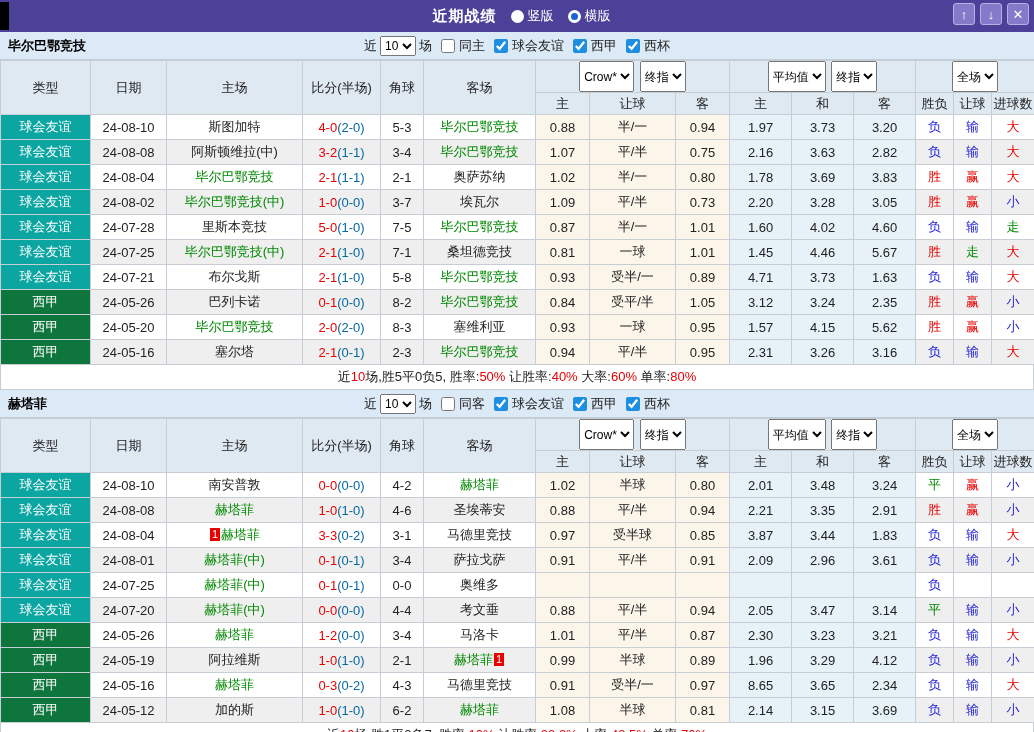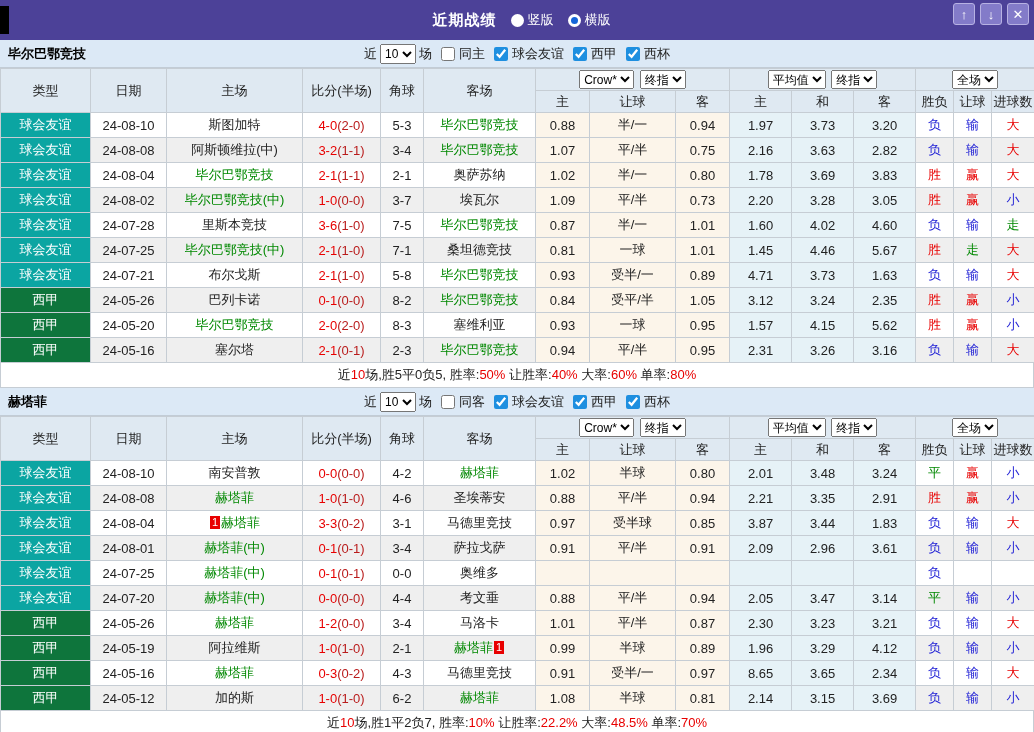--- a/index.html
+++ b/index.html
@@ -1,21 +1,21 @@
 <!DOCTYPE html>
 <html><head>
 <meta charset="utf-8">
 <style>
   html,body{margin:0;padding:0}
   body{width:1034px;height:732px;overflow:hidden;background:#fff;color:#222;
        font-family:"Liberation Sans","DejaVu Sans",sans-serif;font-size:13px}
   *{box-sizing:border-box}
 
   
-  .titlebar{height:40px;background:#4c4198;display:flex;align-items:center;position:relative;color:#fff}
+  .titlebar{height:32px;background:#4c4198;display:flex;align-items:center;position:relative;color:#fff}
   .tb-left-edge{width:9px;height:28px;background:#000}
   .tb-center{flex:1;display:flex;align-items:center;justify-content:center;gap:14px}
   .tb-title{font-weight:bold;font-size:15px;letter-spacing:1px}
   .tb-radio{display:inline-flex;align-items:center;gap:4px;font-size:13px;cursor:pointer}
   .r-dot{width:13px;height:13px;border-radius:50%;background:#fff;display:inline-block}
   .r-sel{width:13px;height:13px;border-radius:50%;background:#fff;display:inline-flex;align-items:center;justify-content:center}
   .r-sel i{width:7px;height:7px;border-radius:50%;background:#1565d8;display:block}
   .tb-btns{position:absolute;right:5px;top:3px;display:flex;gap:5px}
   .tb-btn{width:22px;height:22px;background:#837bc9;border:1px solid #b7b1e3;border-radius:3px;
           color:#fff;font-size:13px;font-weight:bold;display:flex;align-items:center;justify-content:center;cursor:pointer}
@@ -25,32 +25,32 @@
               border-bottom:1px solid #c2ccd6;font-size:13px}
   .team-name{position:absolute;left:8px;font-weight:bold;color:#000}
   .filter-center{margin:0 auto;display:flex;align-items:center;gap:3px}
   .filter-center select{height:20px;font-size:12px;font-family:inherit}
   .filter-center input[type=checkbox]{width:14px;height:14px;accent-color:#1e8fe0;margin:0 1px 0 6px;vertical-align:middle}
 
   
   table{border-collapse:collapse;table-layout:fixed;width:1034px}
   th,td{border:1px solid #c6cdd4;text-align:center;white-space:nowrap;overflow:hidden;padding:0}
   thead th{background:#dfe9f2;font-weight:normal;height:22px;font-size:13px}
-  thead select{height:19px;font-size:12px;font-family:inherit;margin:0 1px}
+  thead select{height:31px;font-size:12px;font-family:inherit;margin:0 1px}
   tbody td{height:25px;font-size:13px}
   tr.alt td{background:#efefef}
   td.col-odds{background:#fcf5ea !important}
   td.col-avg{background:#e6f2f7 !important}
   td.cell-type{color:#fff}
   td.cell-type.f{background:#0ba5a2}
   td.cell-type.l{background:#0e753c}
   .t-green{color:#008800}
   .t-red{color:#e80000}
   .t-blue{color:#2323d6}
-  .half{color:#b91c1c}
+  .half{color:#0369a1}
   .badge{display:inline-block;background:#e80000;color:#fff;font-size:11px;line-height:13px;
          padding:0 2px;margin:0 1px;vertical-align:1px}
   .summary{height:25px;line-height:24px;text-align:center;border:1px solid #c6cdd4;border-top:none;
            font-size:13px;color:#222}
 </style>
 </head>
 <body>
 
 <div class="titlebar">
   <div class="tb-left-edge"></div>
@@ -207,21 +207,21 @@
         <td class="col-avg">3.28</td>
         <td class="col-avg">3.05</td>
         <td class="t-red">胜</td>
         <td class="t-red">赢</td>
         <td class="t-blue">小</td>
       </tr>
       <tr>
         <td class="cell-type f">球会友谊</td>
         <td>24-07-28</td>
         <td><span>里斯本竞技</span></td>
-        <td><span class="t-red">3-6</span><span class="half">(1-0)</span></td>
+        <td><span class="t-red">5-0</span><span class="half">(1-0)</span></td>
         <td>7-5</td>
         <td><span class="t-green">毕尔巴鄂竞技</span></td>
         <td class="col-odds">0.87</td>
         <td class="col-odds">半/一</td>
         <td class="col-odds">1.01</td>
         <td class="col-avg">1.60</td>
         <td class="col-avg">4.02</td>
         <td class="col-avg">4.60</td>
         <td class="t-blue">负</td>
         <td class="t-blue">输</td>

